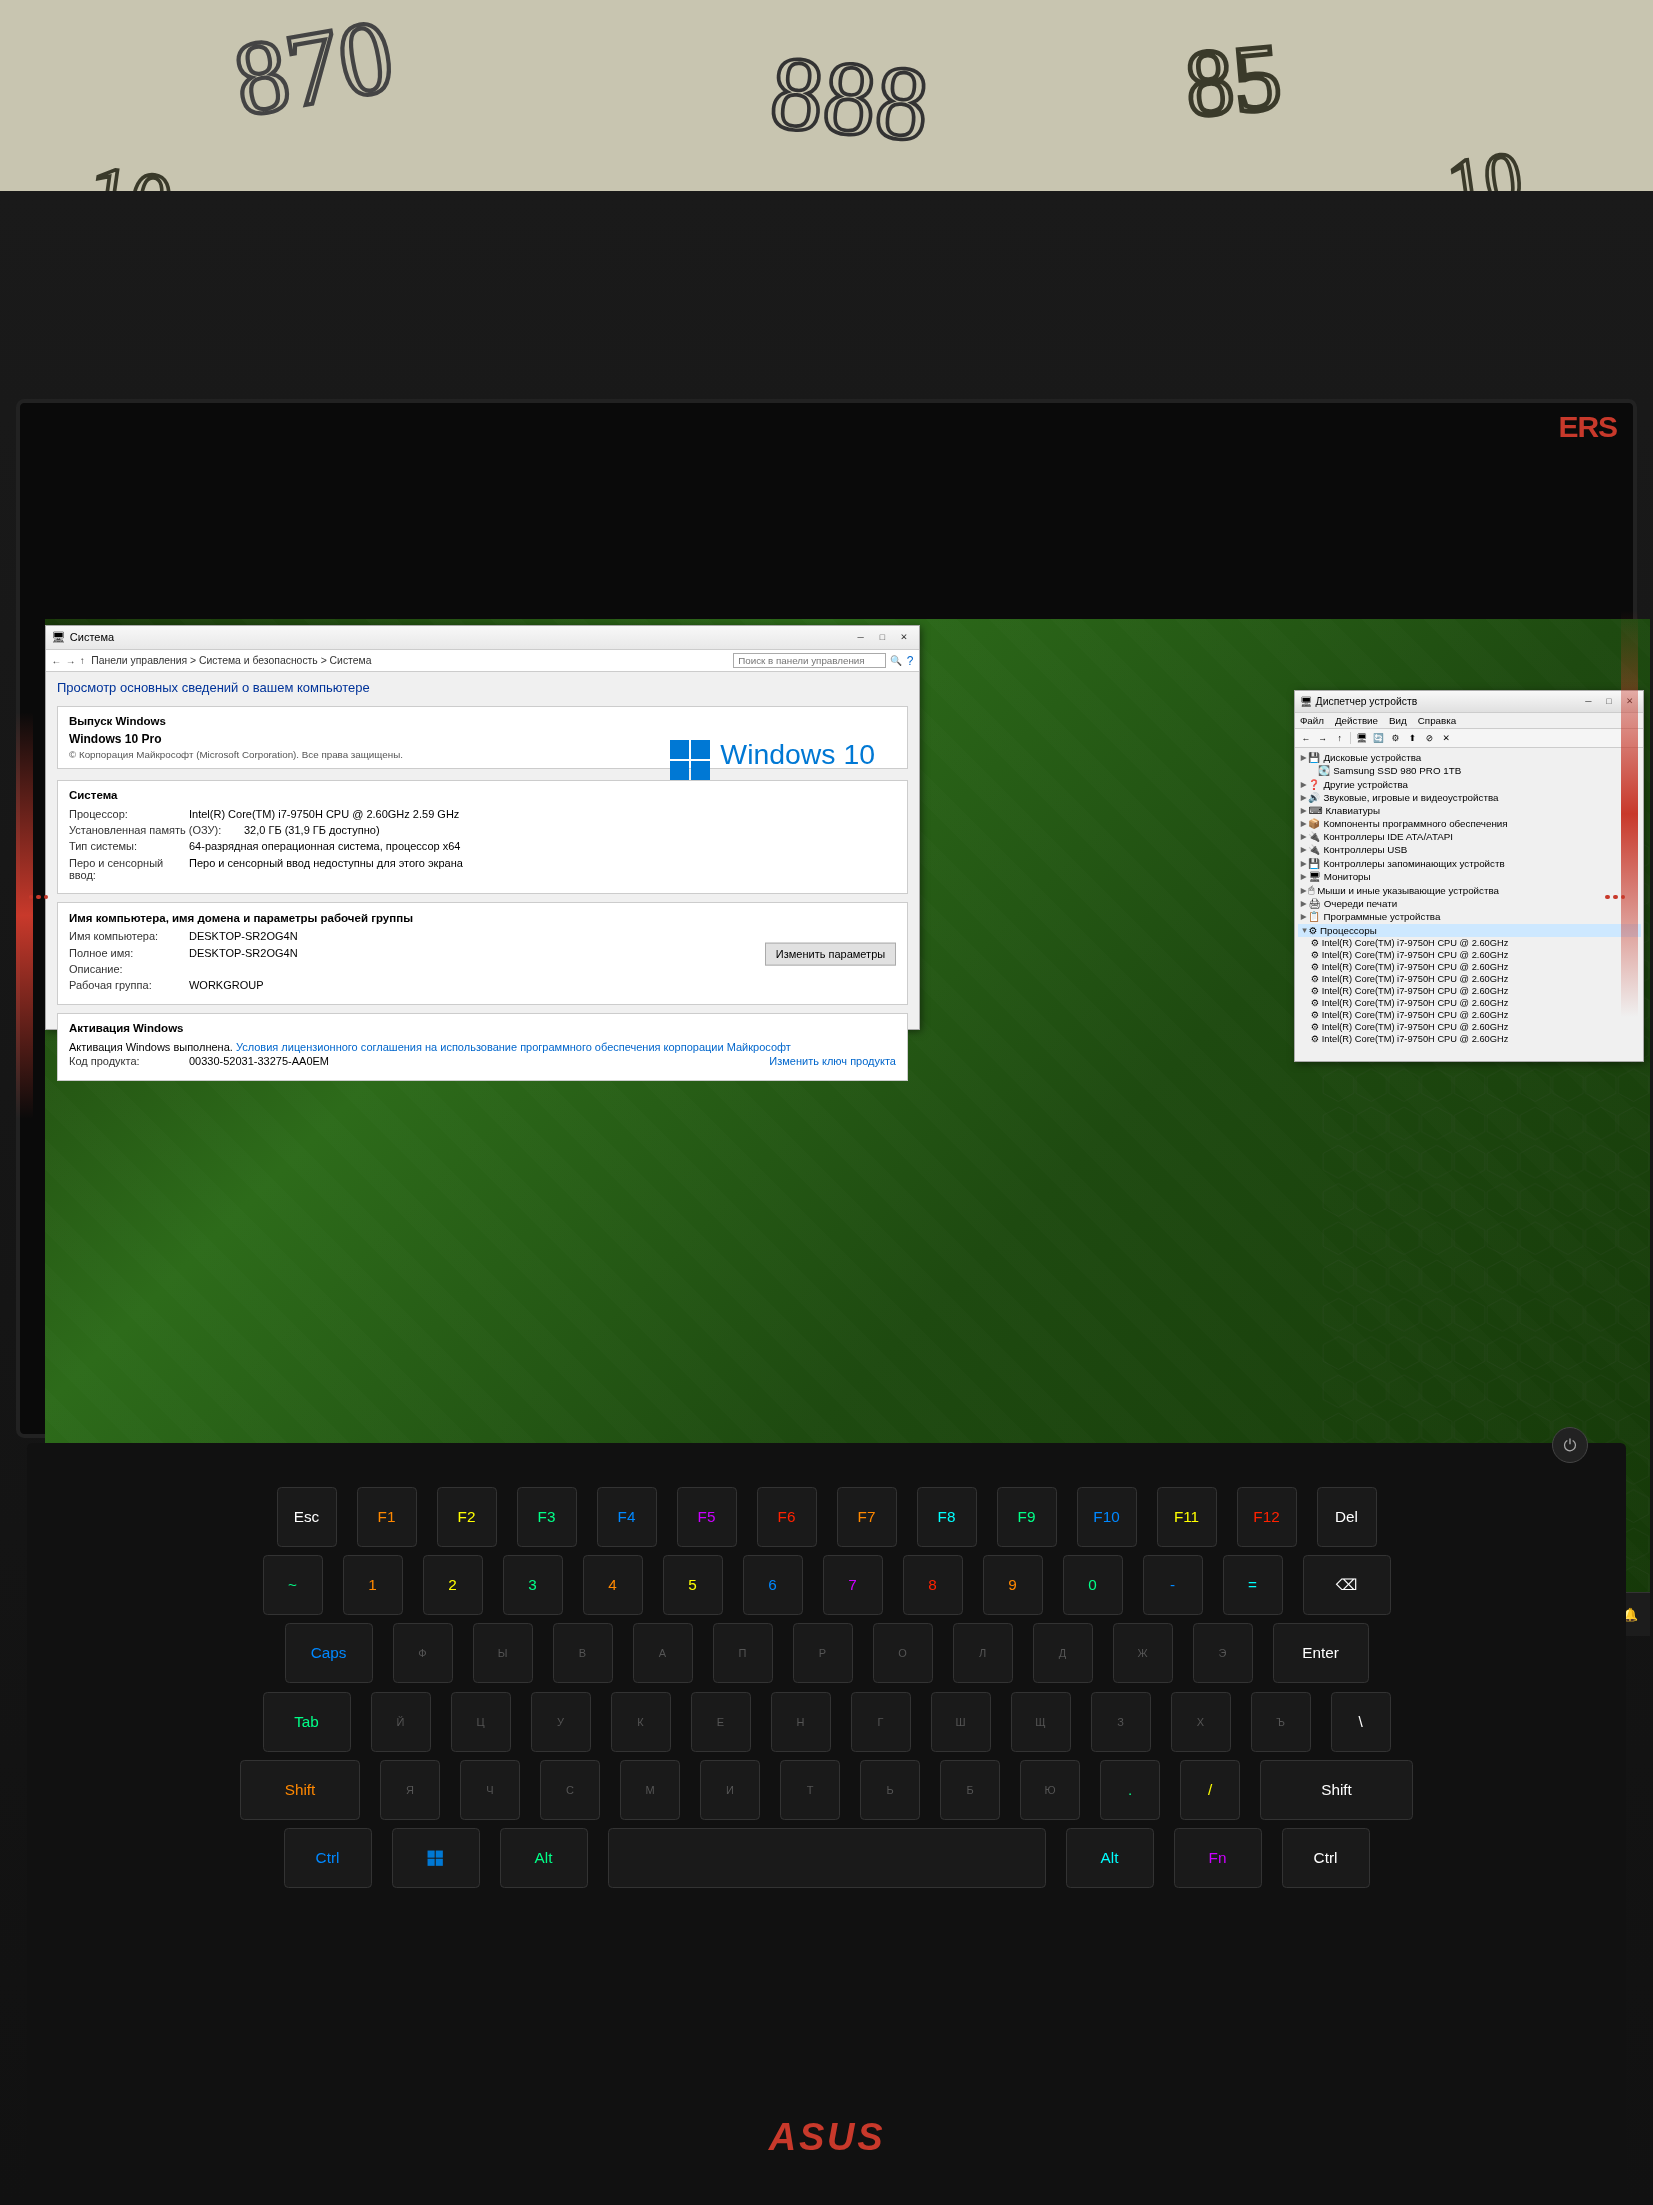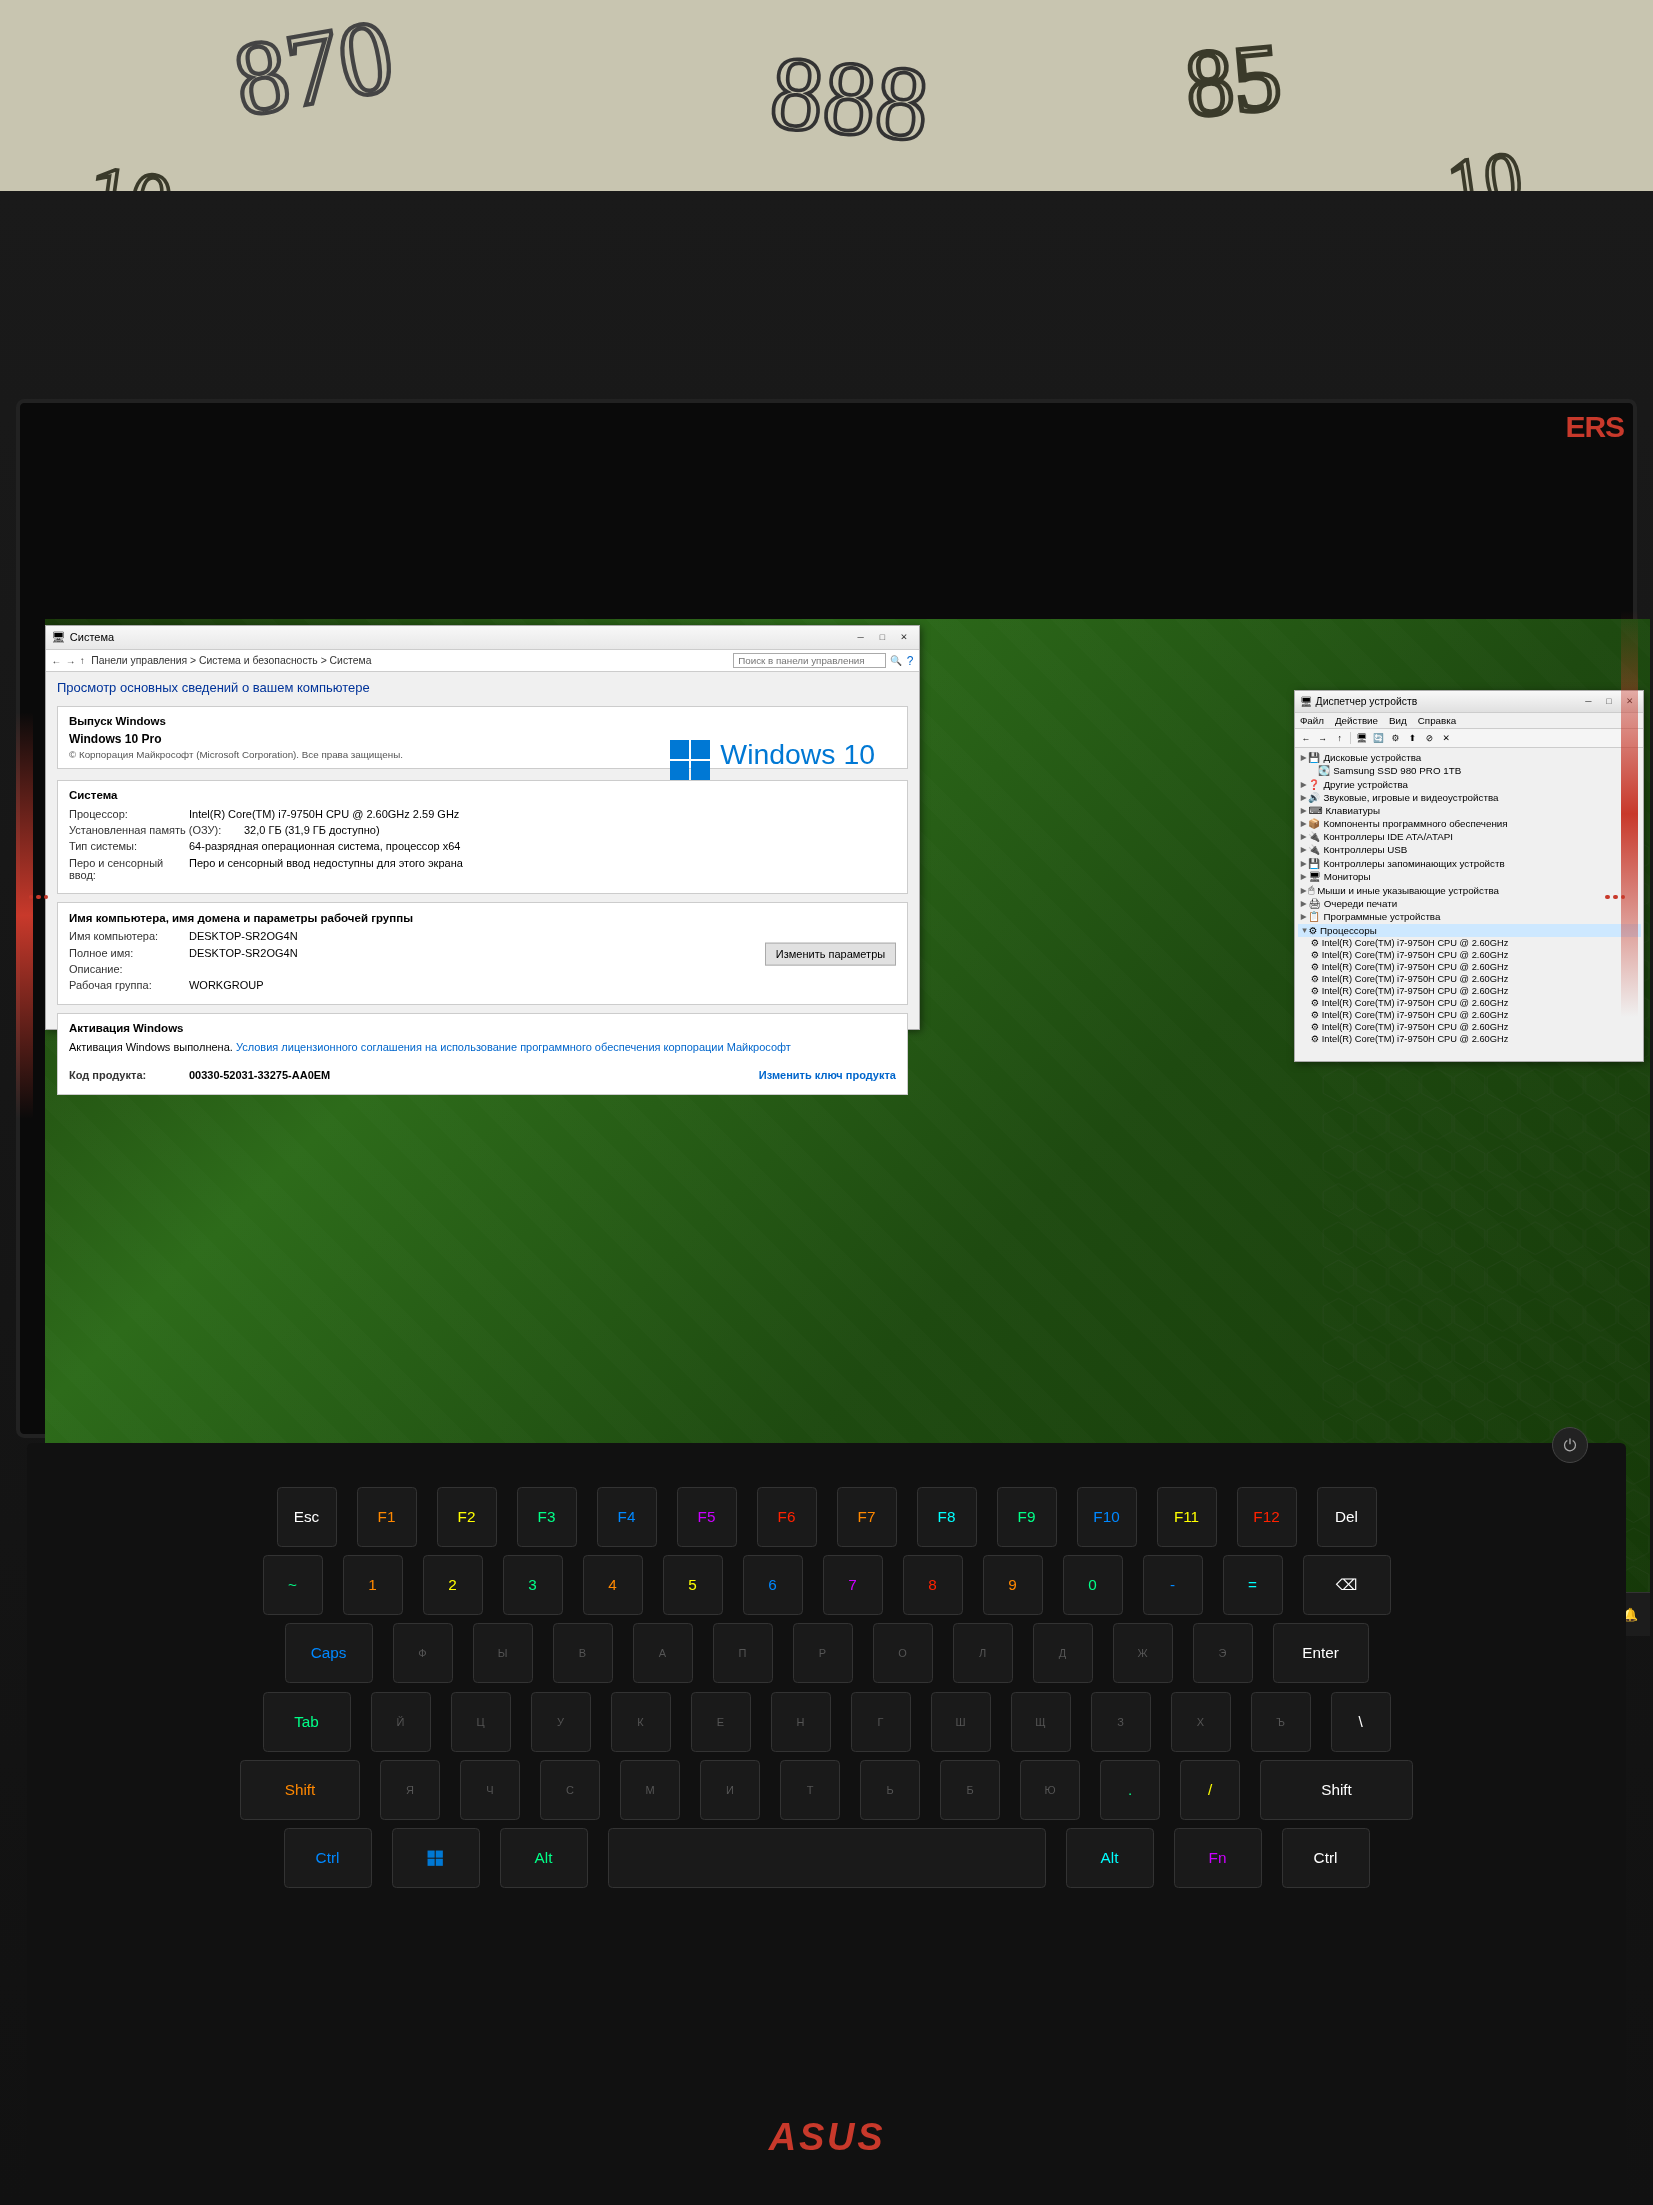--- a/index.html
+++ b/index.html
@@ -556,21 +556,21 @@
       display: flex;
       align-items: center;
       gap: 4.4px;
       font-size: 11px;
       color: #ccc;
     }
 
     .rog-logo {
       position: absolute;
       top: 219px;
-      right: 30px;
+      right: 37px;
       font-size: 30px;
       font-weight: bold;
       color: #c8392b;
       z-index: 6;
       letter-spacing: -1.1px;
     }
 
     .hexagon-pattern {
       position: absolute;
       top: 219px;
@@ -733,21 +733,21 @@
             </div>
             <button class="change-btn">Изменить параметры</button>
           </div>
 
           <div class="activation-section">
             <div class="system-section-title">Активация Windows</div>
             <div class="activation-text">
               <span>Активация Windows выполнена.</span>
               <a class="system-link" href="#">Условия лицензионного соглашения на использование программного обеспечения корпорации Майкрософт</a>
             </div>
-            <div class="system-row" style="margin-top:16px;font-weight:bold;">
+            <div class="system-row" style="margin-top:2px;">
               <span class="system-label">Код продукта:</span>
               <span class="system-value">00330-52031-33275-AA0EM</span>
               <a class="system-link" href="#" style="margin-left:16.4px;">Изменить ключ продукта</a>
             </div>
           </div>
 
         </div>
       </div>
 
       <div class="device-manager-window">

